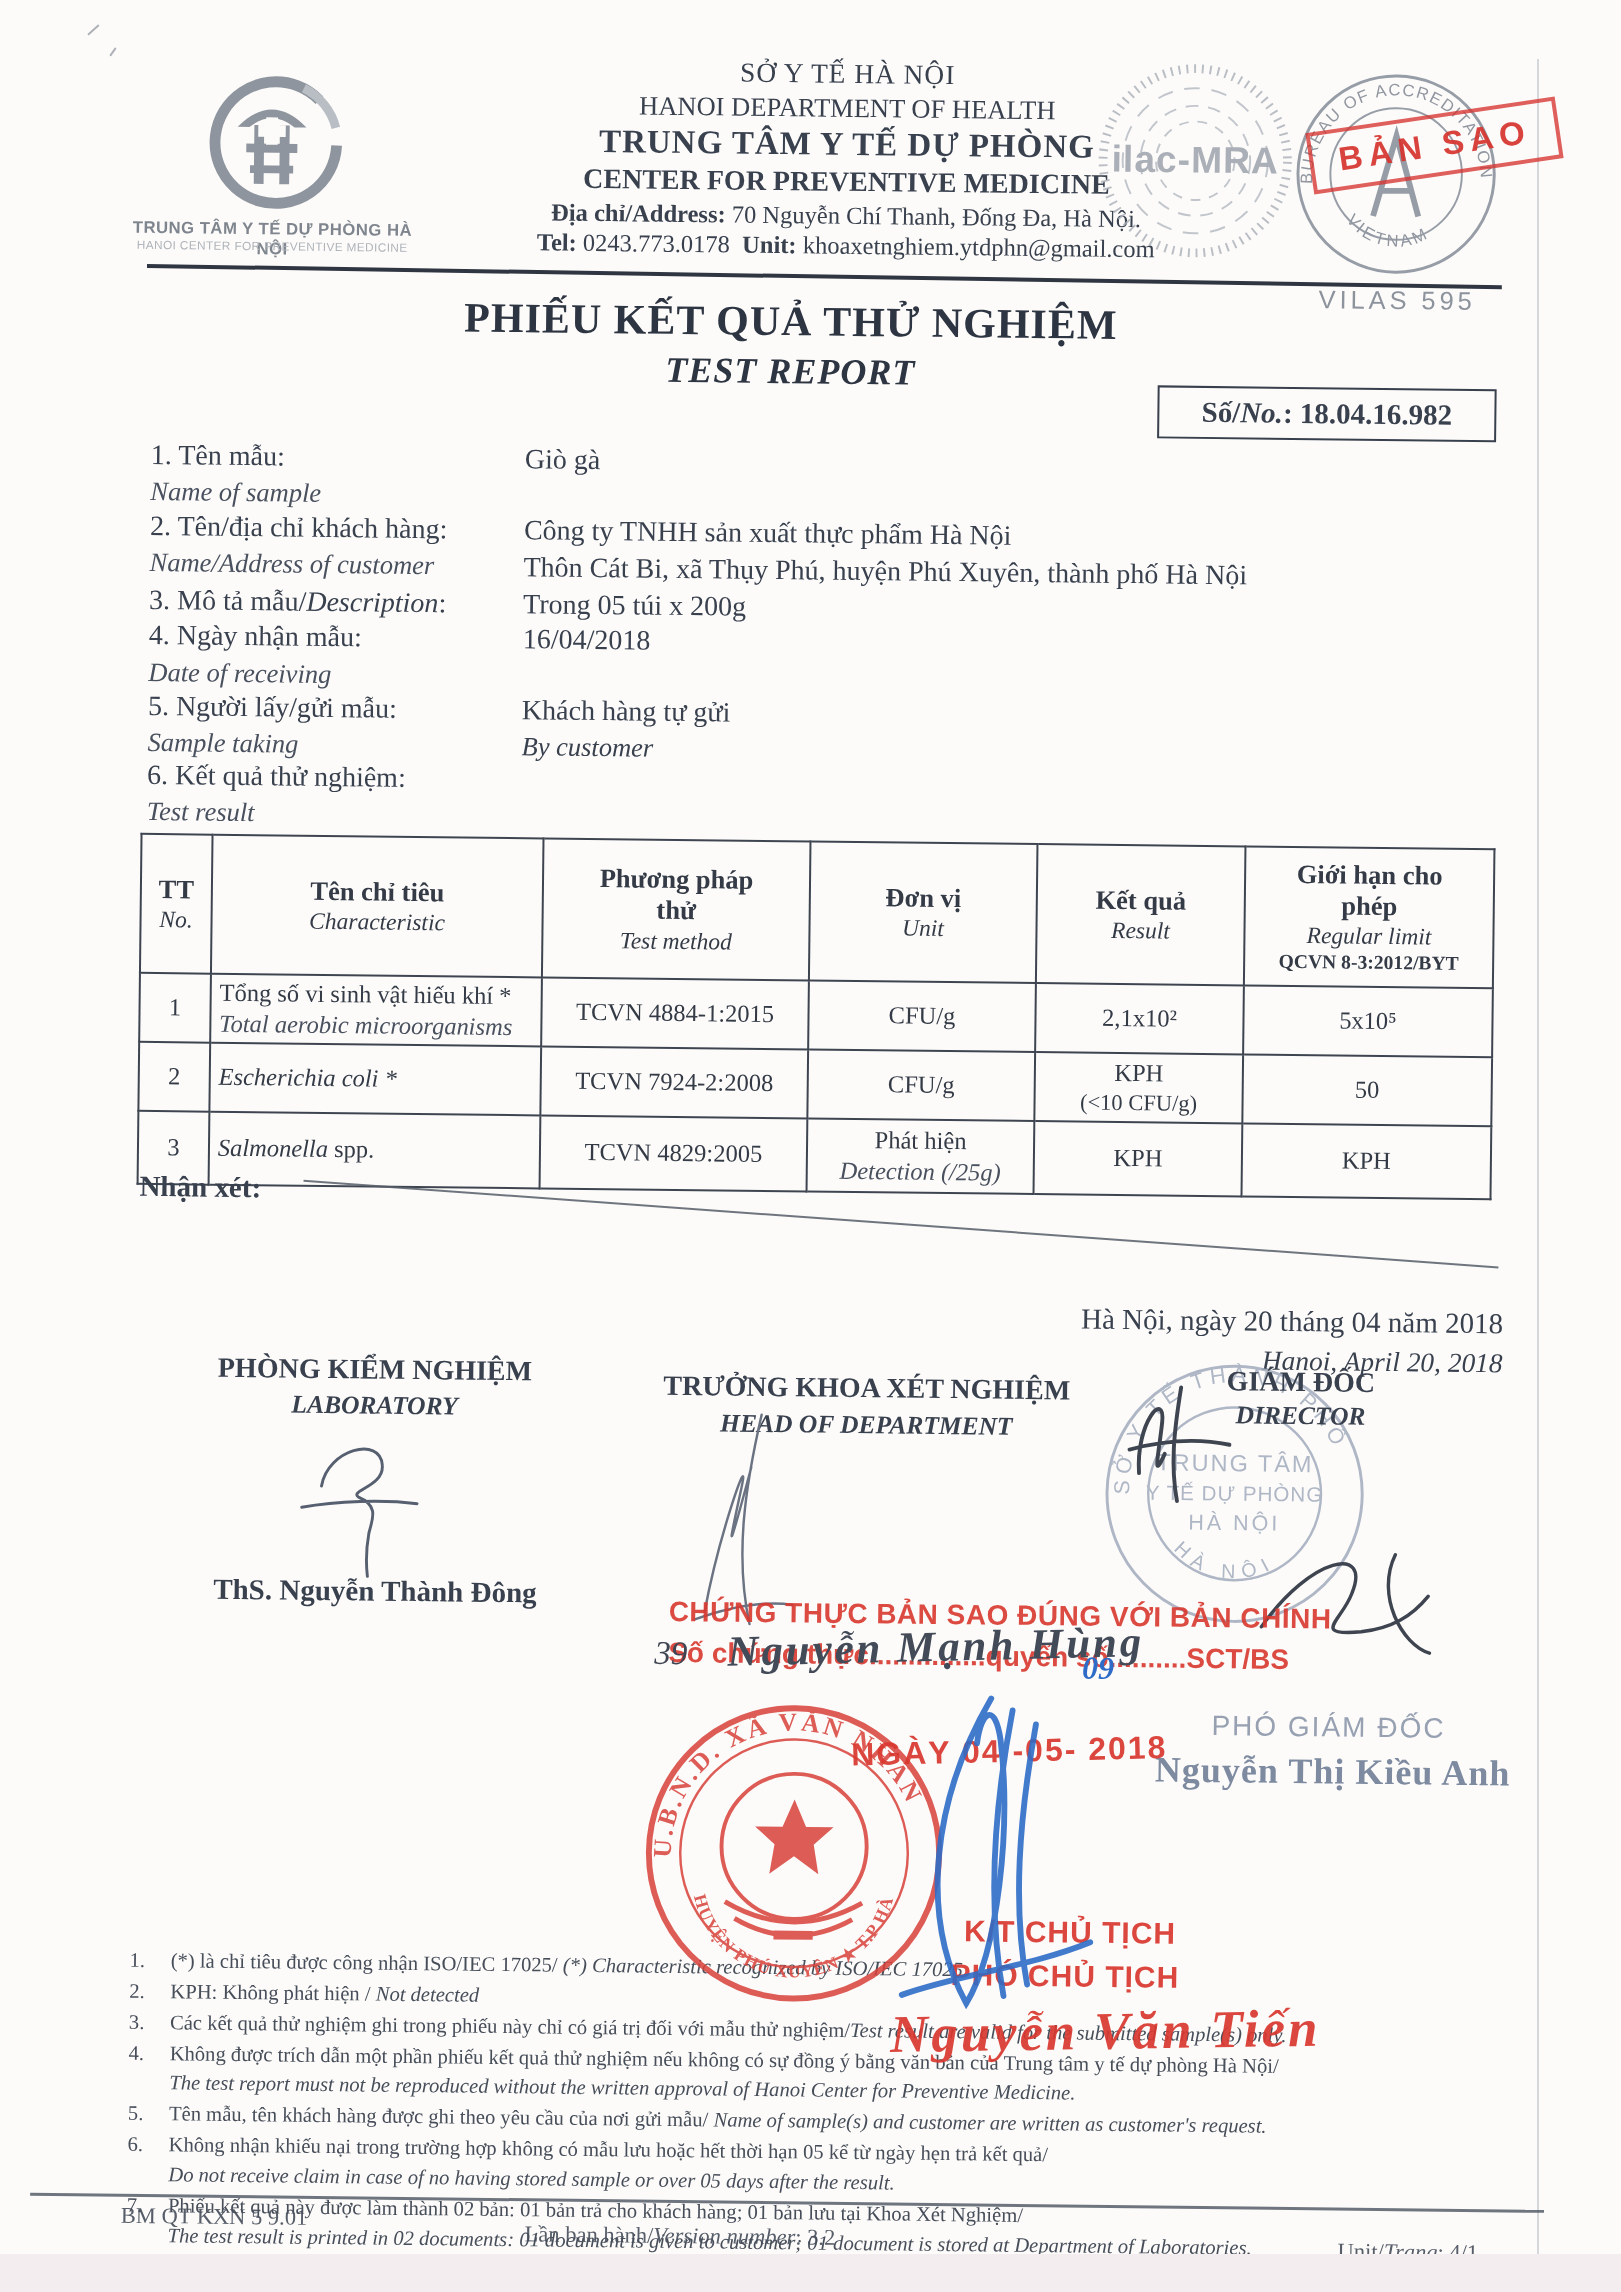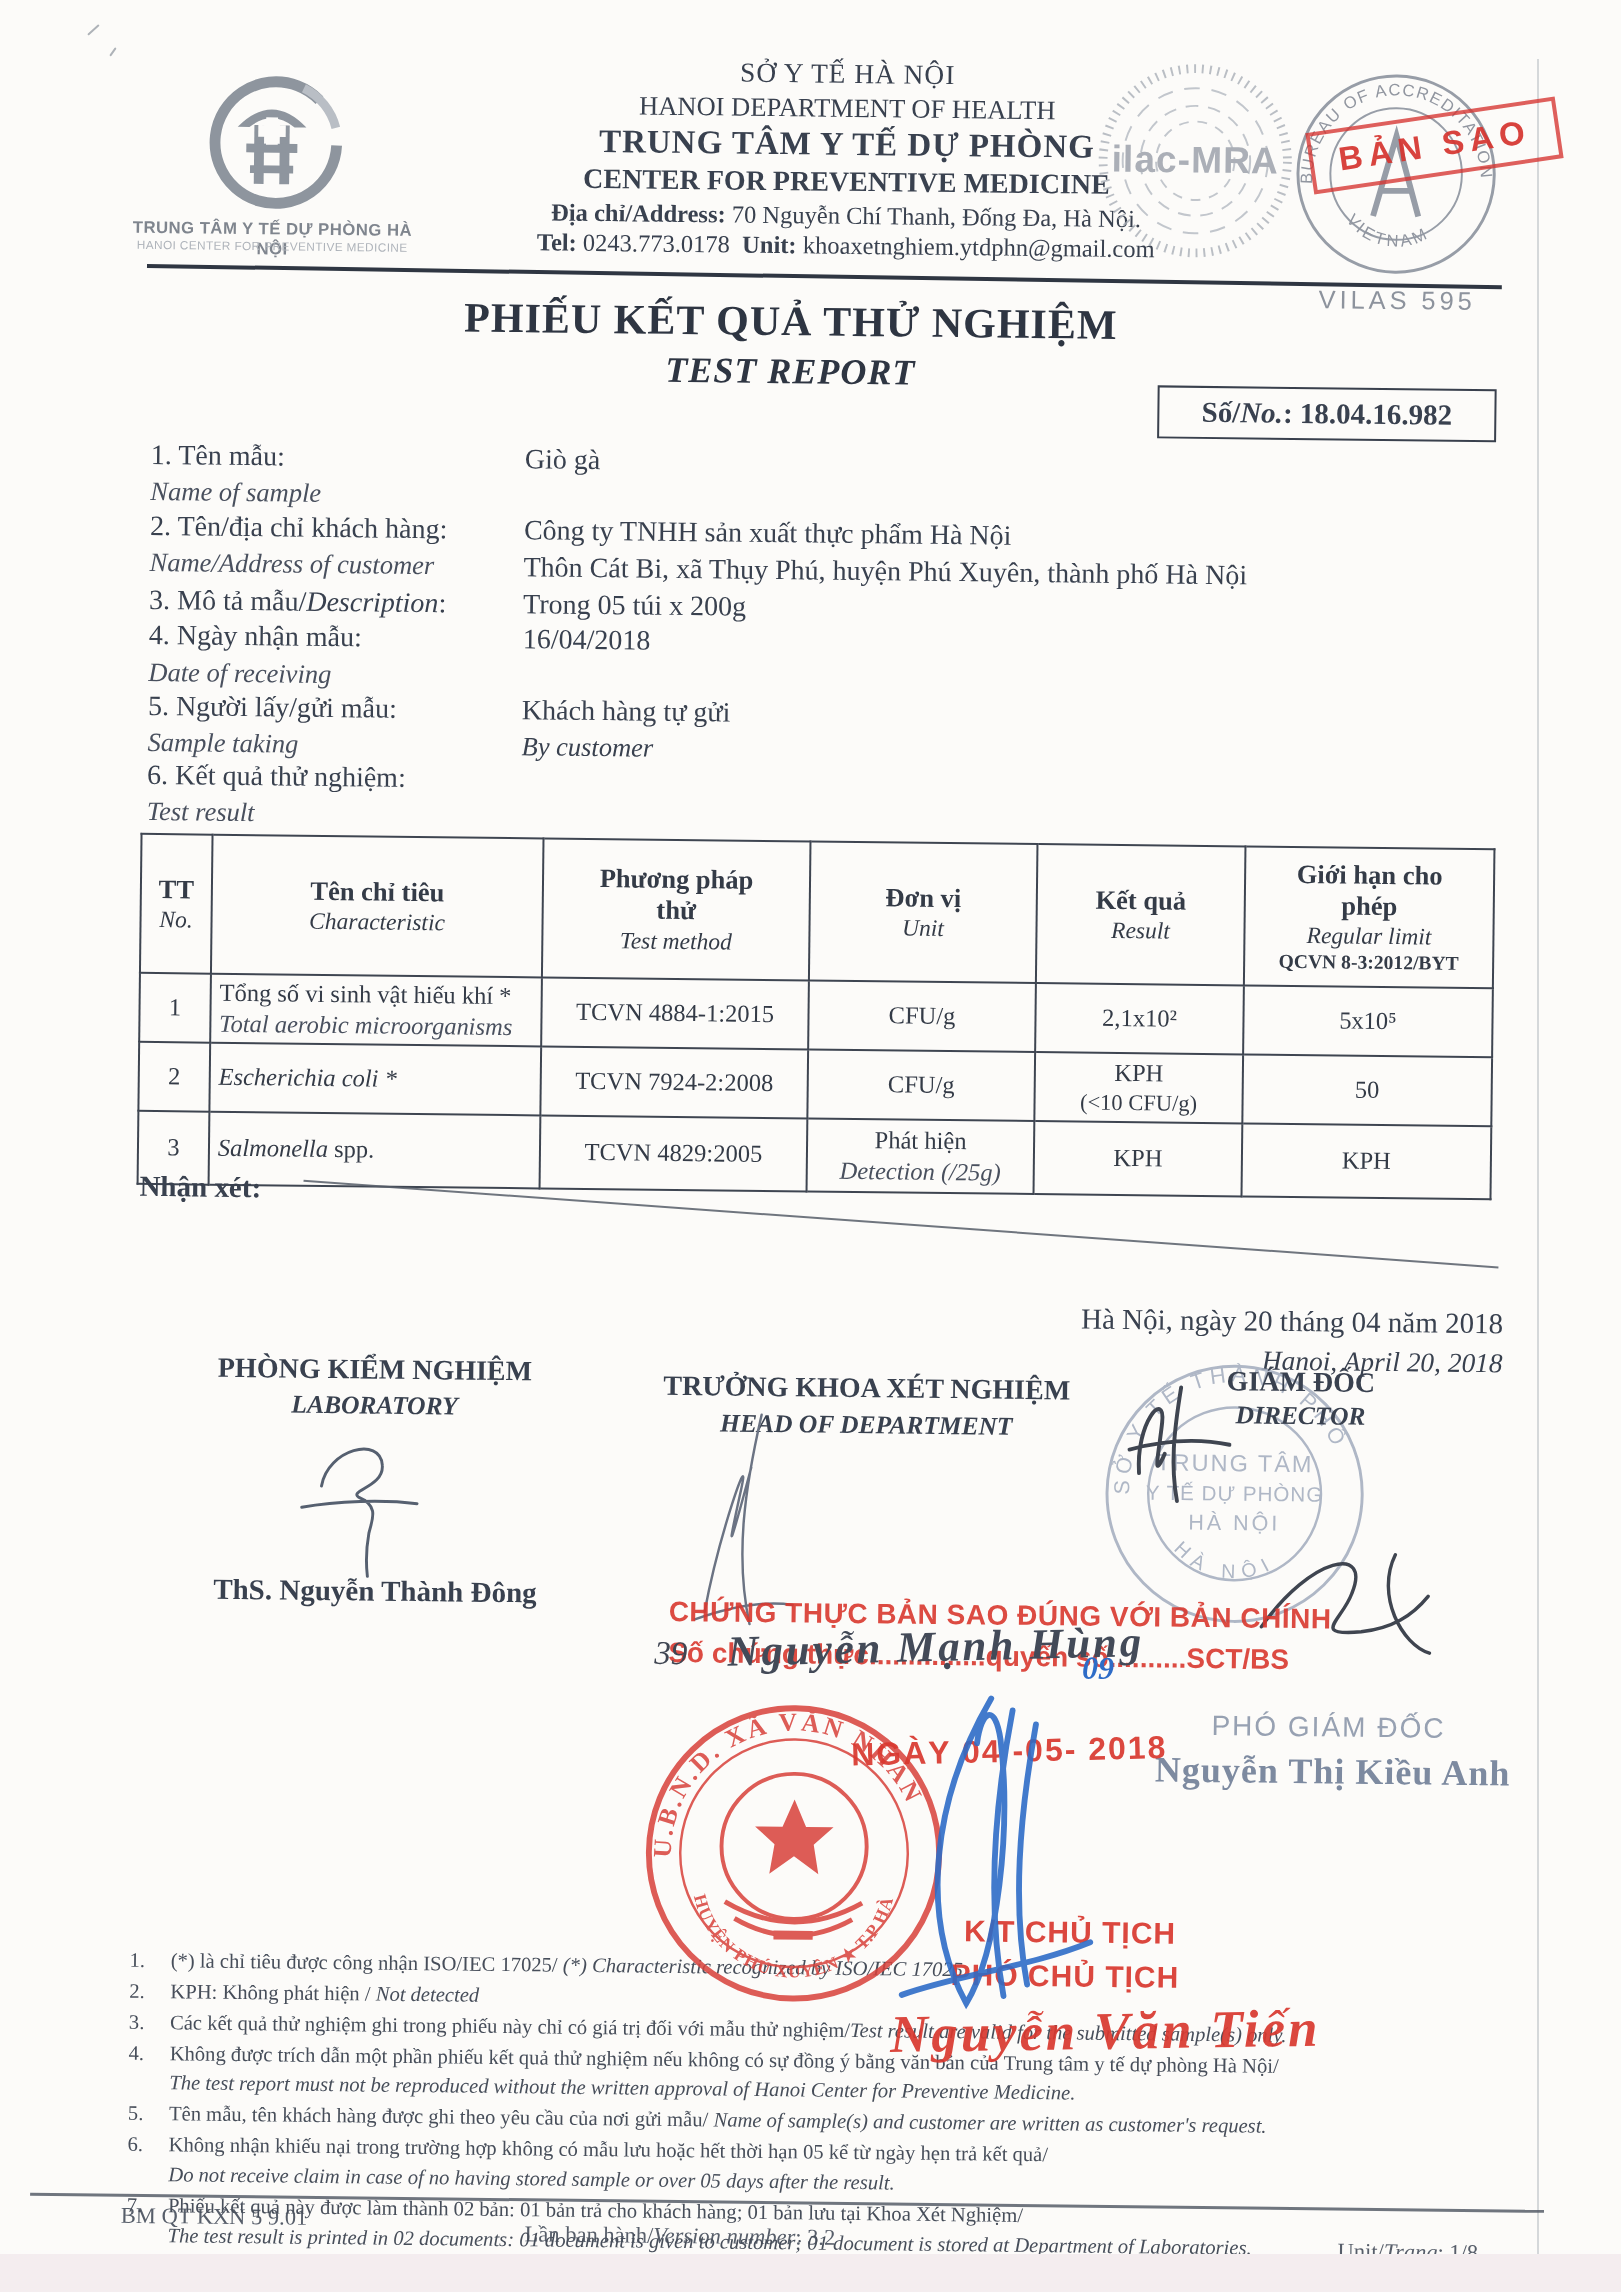--- a/index.html
+++ b/index.html
@@ -302,20 +302,20 @@
       <div class="note"><span class="num">6.</span><span>Không nhận khiếu nại trong trường hợp không có mẫu lưu hoặc hết thời hạn 05 kể từ ngày hẹn trả kết quả/</span><span class="i en-block">Do not receive claim in case of no having stored sample or over 05 days after the result.</span></div>
       <div class="note"><span class="num">7.</span><span>Phiếu kết quả này được làm thành 02 bản: 01 bản trả cho khách hàng; 01 bản lưu tại Khoa Xét Nghiệm/</span><span class="i en-block">The test result is printed in 02 documents: 01 document is given to customer; 01 document is stored at Department of Laboratories.</span></div>
     </div>
 
     <div class="abs dotline" style="left:54px;top:2194px;width:1514px;height:2.9px;"></div>
     <div class="abs" style="left:145px;top:2203px;font-size:22.5px;color:#575e6a;">BM QT KXN 5 9.01</div>
     <div class="abs" style="left:549px;top:2217px;font-size:22.5px;color:#575e6a;">
       <span>Lần ban hành/</span><span class="i">Version number</span><span>: 3.2</span>
     </div>
     <div class="abs" style="left:1362px;top:2225px;font-size:22.5px;color:#575e6a;">
-      <span>Unit/</span><span class="i">Trang</span><span>: 1/8</span>
+      <span>Unit/</span><span class="i">Trang</span><span>: 4/1</span>
     </div>
 
   </div>
 
   <div class="bottom-band"></div>
 </div>
 
 
 </body></html>

